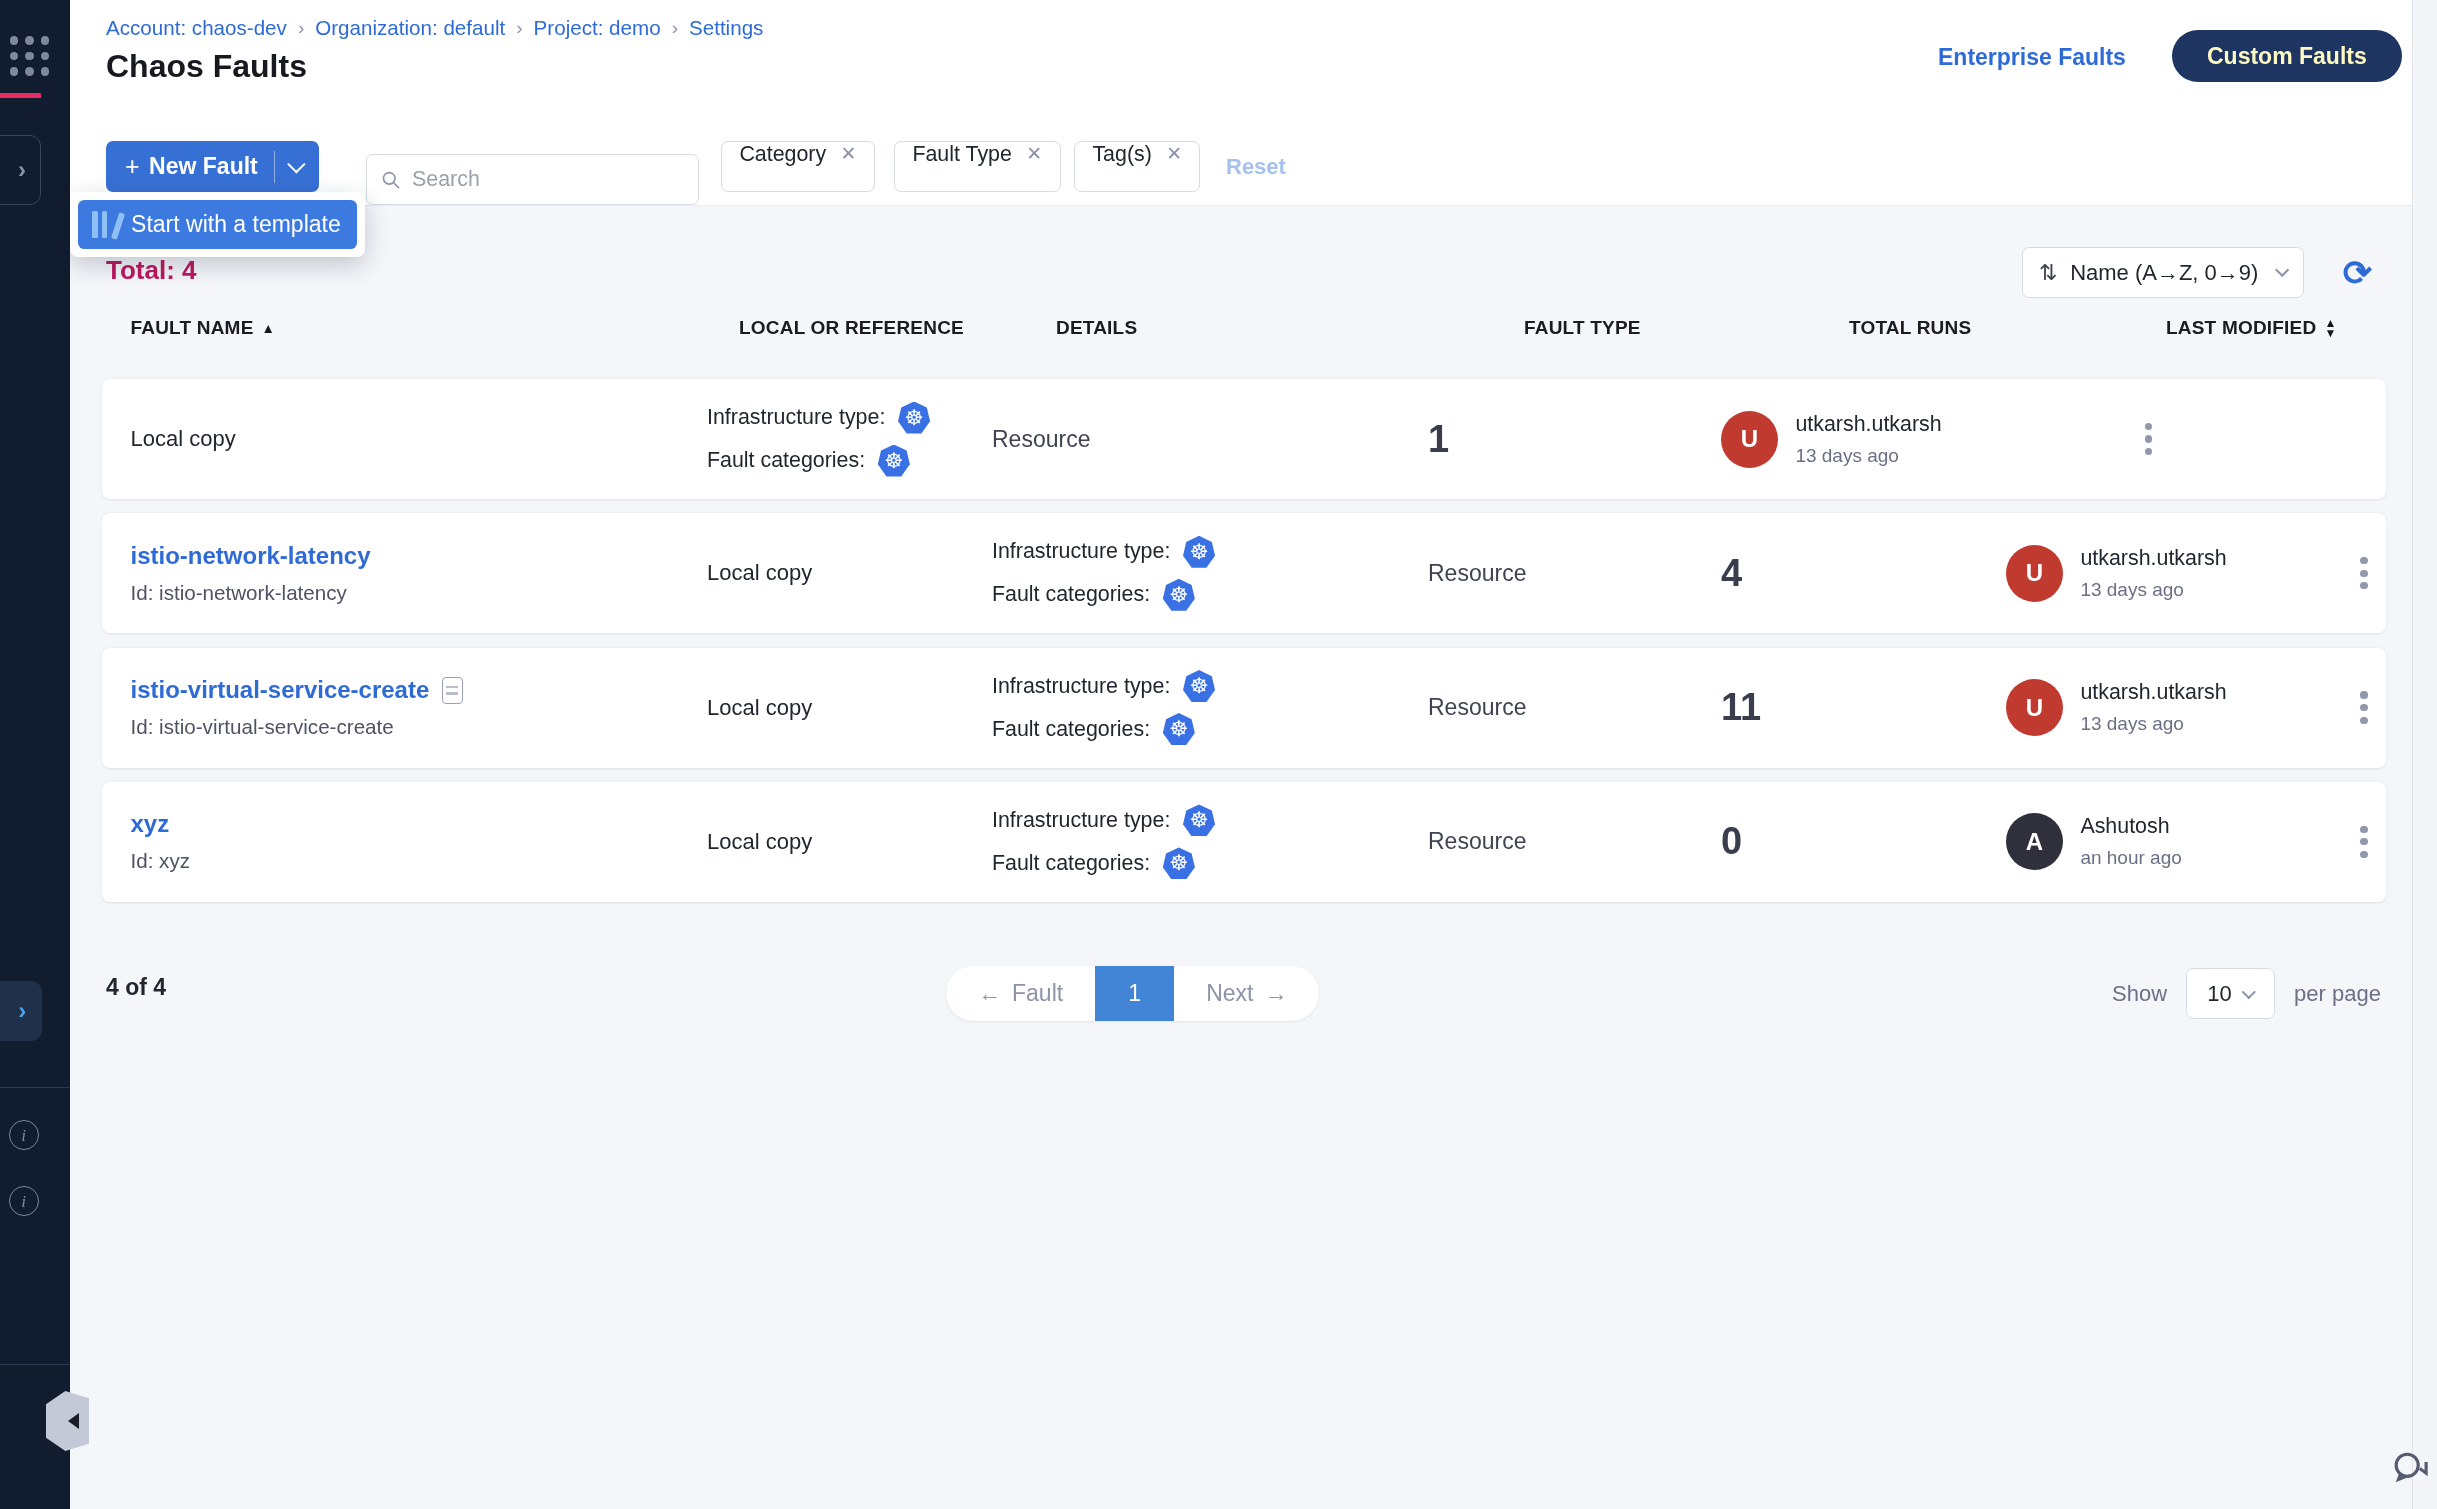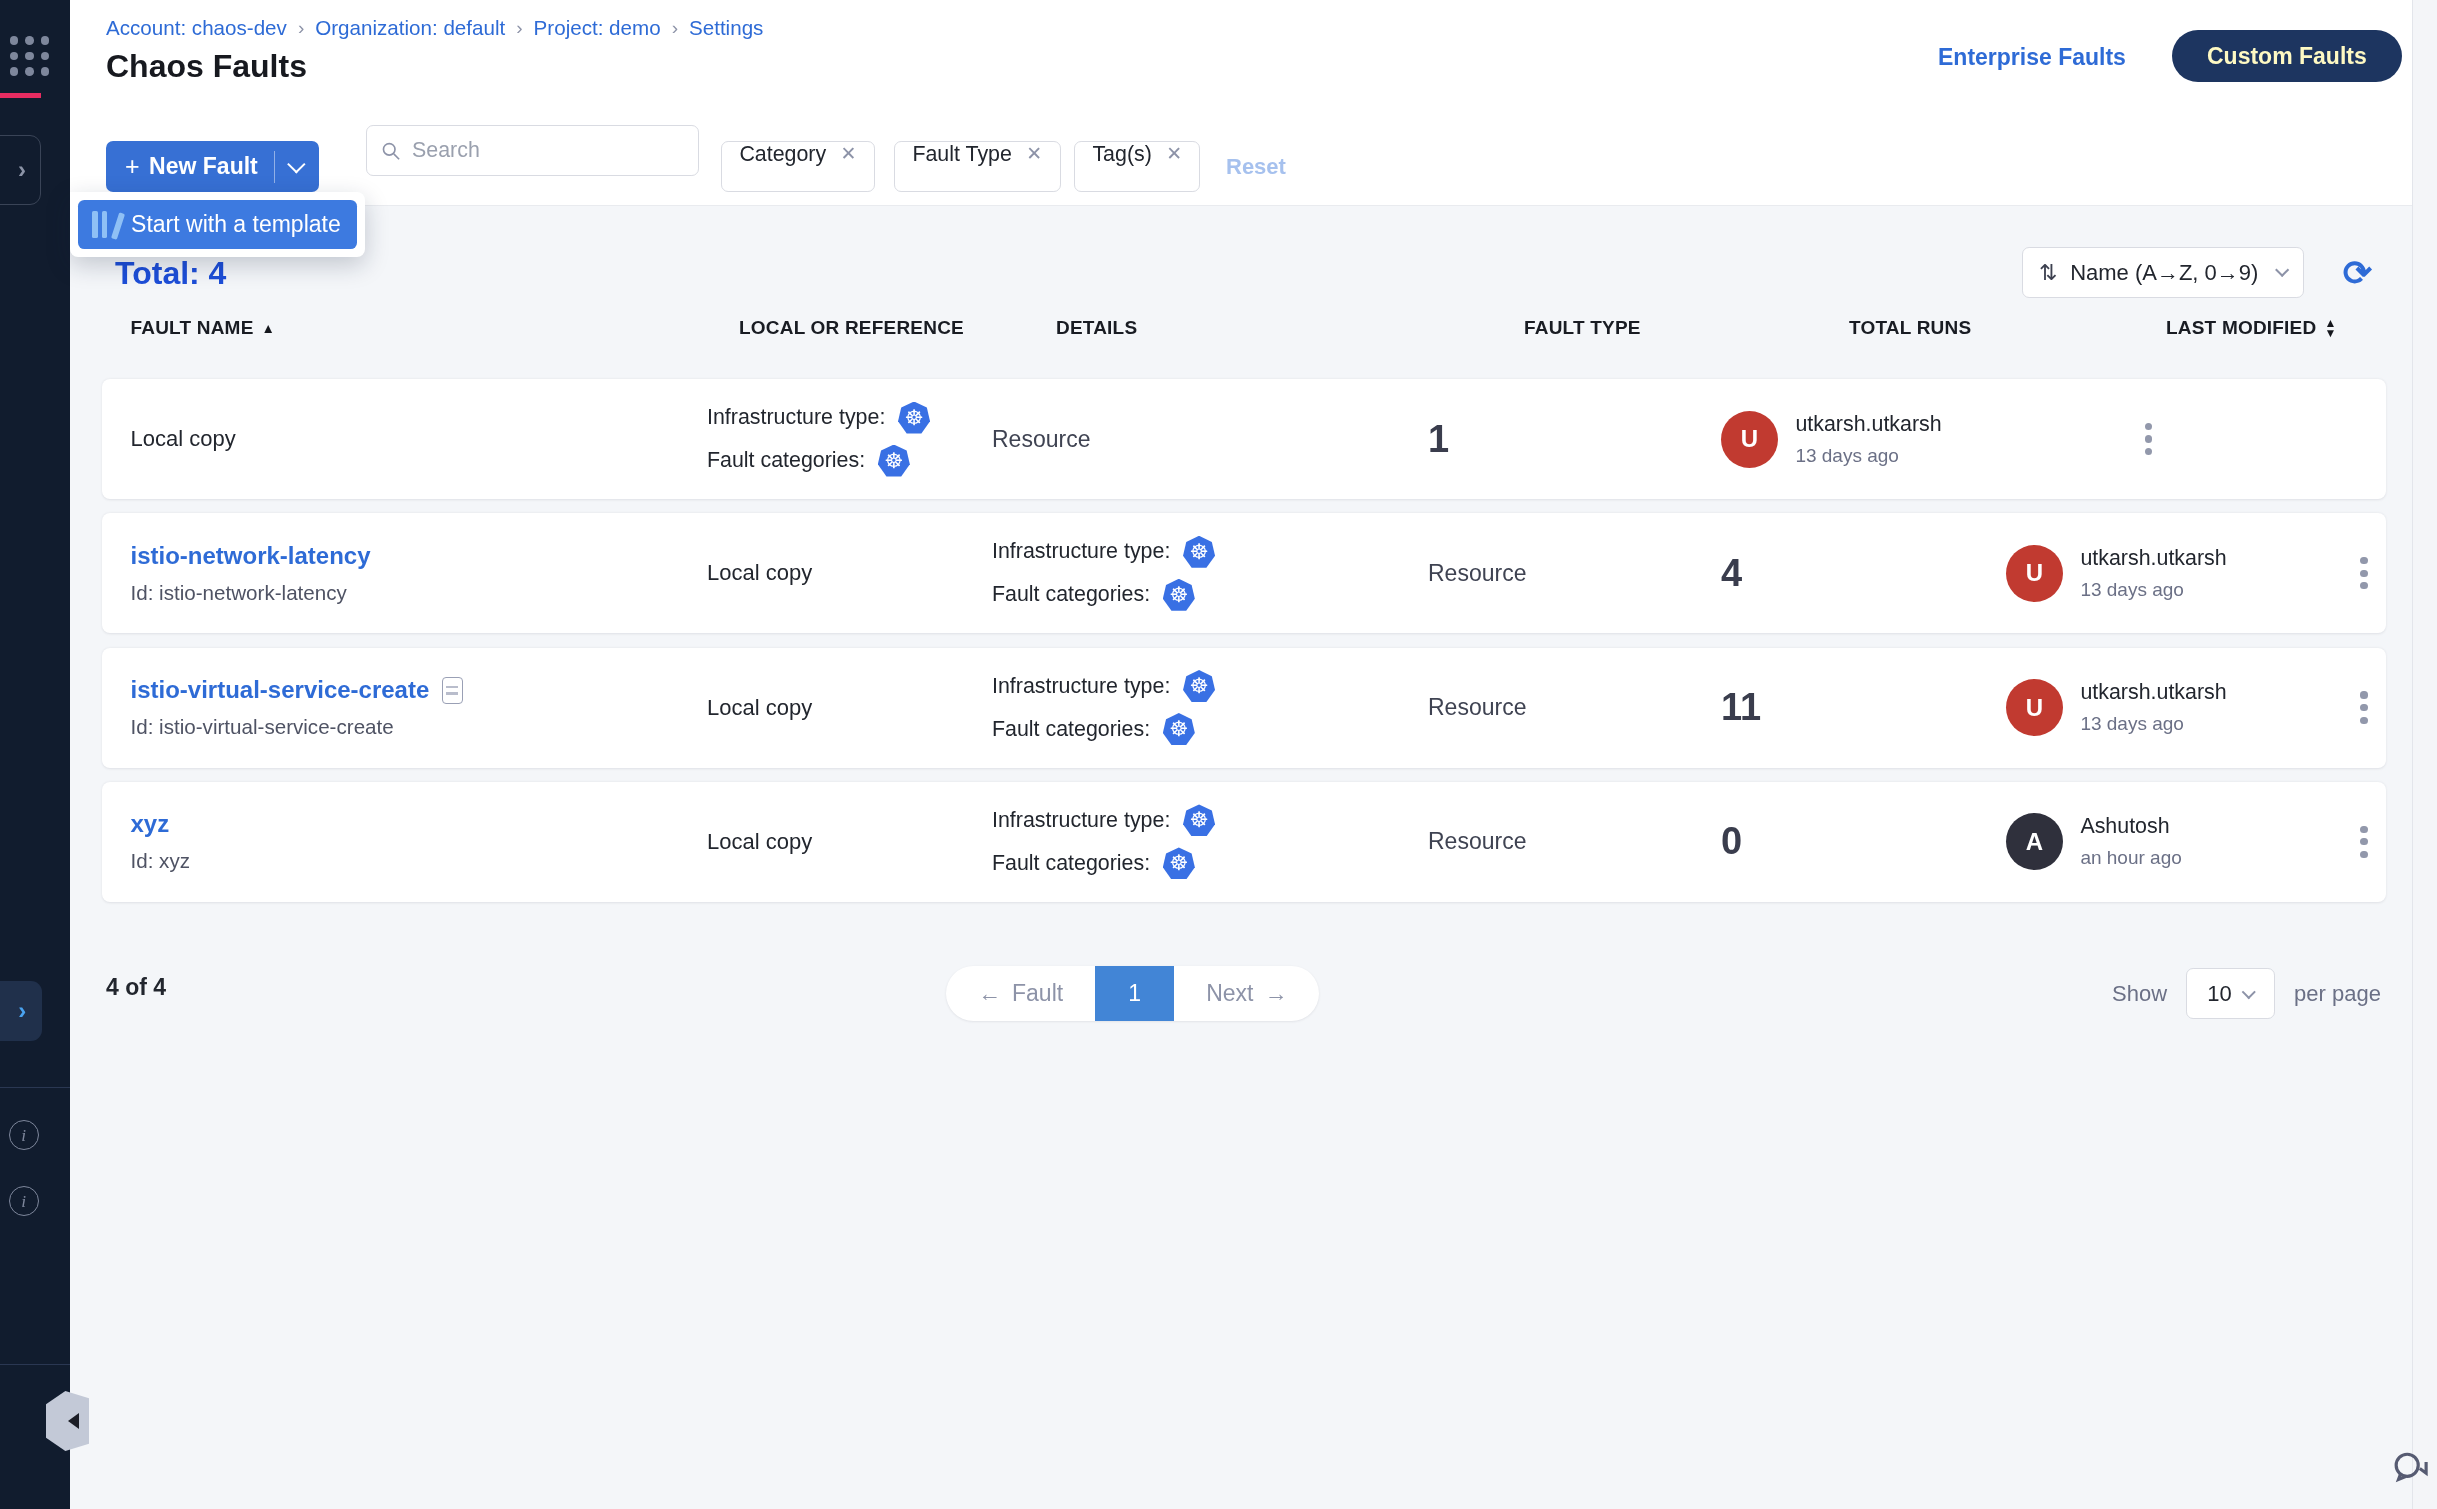--- a/index.html
+++ b/index.html
@@ -46,41 +46,41 @@
   
   .toolbar { position:absolute; left:0; top:105px; width:2343px; height:101px; border-bottom:0.8px solid #e9ebef; background:#fff; }
   .newfault { position:absolute; left:36px; top:36px; height:51px; background:#3770d4; border-radius:7.1px;
               display:flex; align-items:center; color:#fff; font-weight:700; font-size:23px; }
   .newfault .label-part { display:flex; align-items:center; gap:9.5px; padding:0 16px 0 19px; cursor:pointer; }
   .newfault .plus { font-size:25px; font-weight:400; }
   .newfault .split { width:0.8px; height:32px; background:rgba(255,255,255,.45); }
   .newfault .caret-part { width:44px; height:100%; display:flex; align-items:center; justify-content:center; cursor:pointer; }
   .chev-down { width:12.7px; height:12.7px; border-right:2.4px solid currentColor; border-bottom:2.4px solid currentColor;
                transform:rotate(45deg) translate(-1.6px,-1.6px); }
-  .search-box { position:absolute; left:296px; top:20px; width:333px; height:51px; background:#fff;
+  .search-box { position:absolute; left:296px; top:49px; width:333px; height:51px; background:#fff;
                 border:0.8px solid #d9dbe2; border-radius:7.1px; display:flex; align-items:center; padding:0 14.3px; gap:11px; }
   .search-box input { border:none; outline:none; font-size:21.4px; color:#30333d; width:100%; font-family:inherit; }
   .search-box input::placeholder { color:#9aa0ae; }
   .chip { position:absolute; top:36px; height:51px; background:#fff; border:0.8px solid #d9dbe2; border-radius:7.1px;
           display:flex; gap:14.3px; padding:0 17.4px; font-size:21.4px; color:#22262e; cursor:pointer; }
   .chip .x { color:#8d93a8; font-size:19px; }
   .reset-link { position:absolute; left:1156px; top:49px; color:#a6c1ee; font-size:22px; font-weight:700; cursor:pointer; }
 
   
   .menu-panel { position:absolute; left:0px; top:192px; width:295px; background:#fff; border-radius:0 8px 8px 8px;
                 box-shadow:0 8px 24px rgba(20,30,60,.22); padding:8px; z-index:60; }
   .menu-item { height:49px; background:#3d7ae0; border-radius:6.3px; display:flex; align-items:center; gap:14.3px;
                padding:0 14.3px; color:#fff; font-size:23px; cursor:pointer; }
   .lib-icon { display:flex; gap:4px; align-items:flex-end; height:27px; }
   .lib-icon i { width:5.5px; height:27px; background:#8fc0f5; border-radius:1.6px; display:block; }
   .lib-icon i:nth-child(3) { transform:rotate(18deg); transform-origin:bottom left; }
 
   
   .content { position:absolute; left:0; top:206px; width:2343px; height:1304px; background:#f4f6f9; }
-  .total { position:absolute; left:45px; top:49px; font-size:32px; font-weight:700; color:#1d4ed8; }
+  .total { position:absolute; left:36px; top:49px; font-size:26px; font-weight:700; color:#be185d; }
   .sort-box { position:absolute; left:1952px; top:41px; width:282px; height:51px; background:#fff; border:0.8px solid #d9dbe2;
               border-radius:7.1px; display:flex; align-items:center; gap:12.7px; padding:0 16px; font-size:22px; color:#22262e; cursor:pointer; }
   .sort-box .updown { color:#3d4150; font-size:22px; }
   .sort-box .chev { margin-left:auto; width:10.3px; height:10.3px; border-right:2px solid #8d93a8; border-bottom:2px solid #8d93a8;
                     transform:rotate(45deg); margin-top:-4.8px; }
   .refresh { position:absolute; left:2262px; top:41px; width:51px; height:51px; display:flex; align-items:center;
              justify-content:center; color:#2e6bd6; font-size:35px; font-weight:700; cursor:pointer; }
 
   .thead { position:absolute; left:32px; top:111px; width:2284px; display:grid;
            grid-template-columns:554px 285px 436px 293px 285px 336px 95px;

